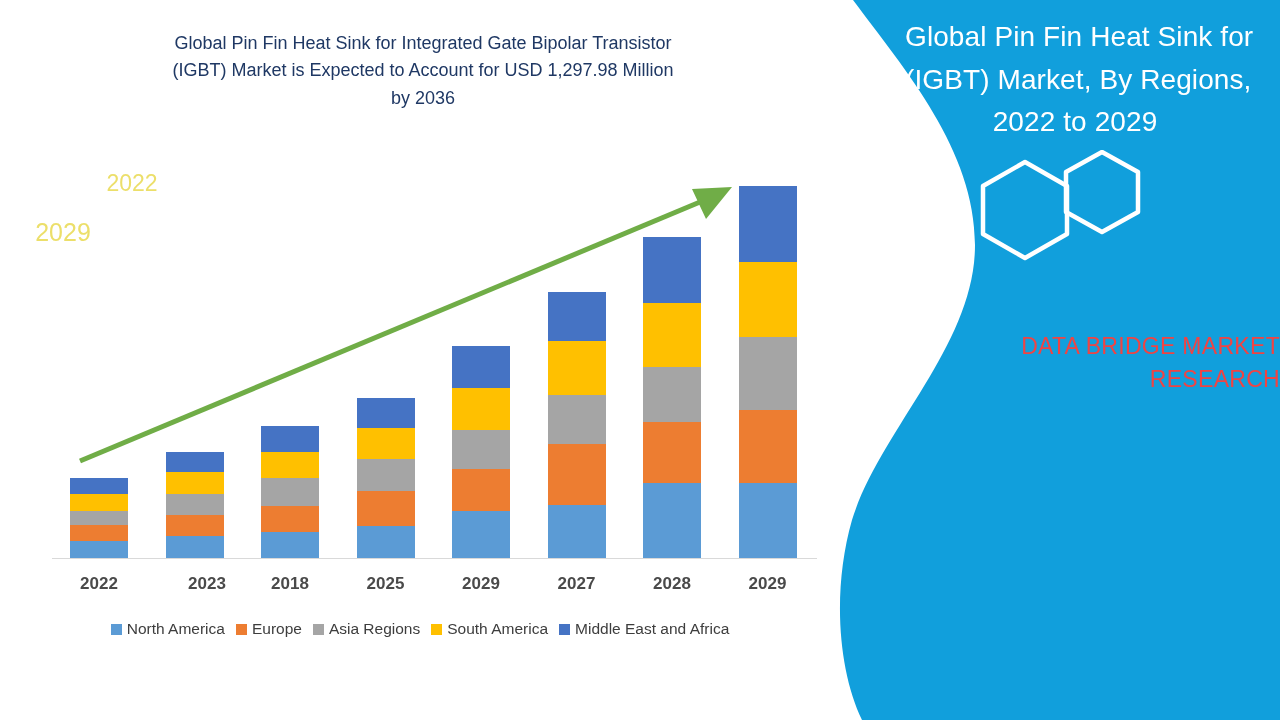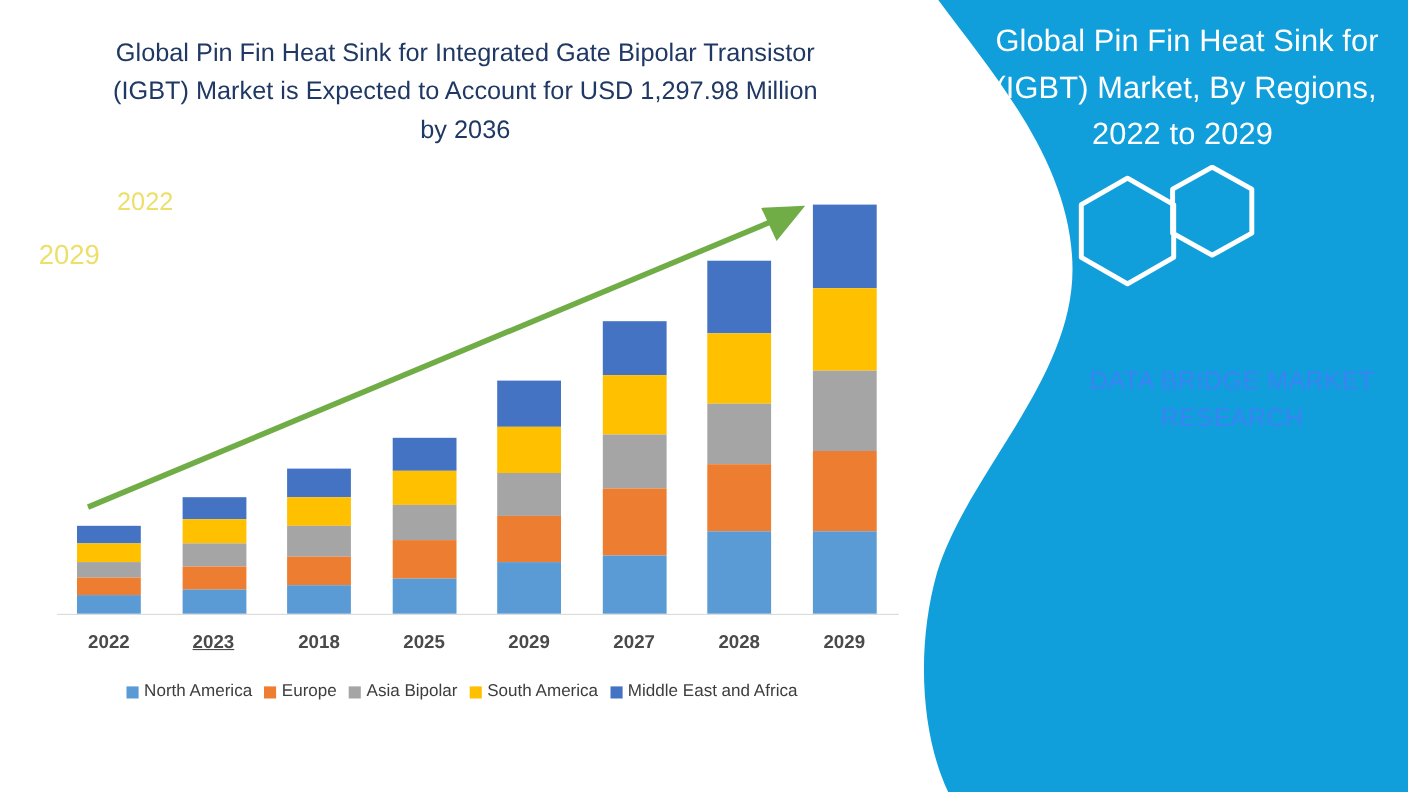--- a/index.html
+++ b/index.html
@@ -22,28 +22,28 @@
   .panel-title div{white-space:nowrap;}
 
   .hex-wrap{position:absolute;left:975px;top:150px;width:210px;height:130px;}
   .hex-label{
     position:absolute;color:#ecdf6a;font-size:25px;text-align:center;
   }
   .hex-2029-label{left:8px;top:218px;width:110px;font-size:25px;}
   .hex-2022-label{left:88px;top:170px;width:88px;font-size:23px;}
 
   .brand{
-    position:absolute;left:960px;top:330px;width:320px;text-align:center;
-    color:#3b82f6;font-size:23px;line-height:1.42;letter-spacing:.3px;
+    position:absolute;left:960px;top:330px;width:320px;text-align:right;
+    color:#ef4444;font-size:23px;line-height:1.42;letter-spacing:.3px;
   }
 
   
   .chart-title{
     position:absolute;left:78px;top:30px;width:690px;text-align:center;
-    color:#1f3864;font-size:23px;line-height:1.52;
+    color:#1f3864;font-size:18px;line-height:1.52;
   }
 
   .plot{position:absolute;left:0px;top:0px;width:840px;height:600px;}
 
   .axis-line{
     position:absolute;left:52px;top:558px;width:765px;height:1px;
     background:#d9d9d9;
   }
 
   .bars{position:absolute;left:0;top:0;width:840px;height:570px;}
@@ -166,41 +166,41 @@
       </div>
     <div class="axis-line"></div>
 
     <svg class="arrow" viewBox="0 0 840 600" xmlns="http://www.w3.org/2000/svg">
       <line x1="80" y1="461" x2="712" y2="197" stroke="#70ad47" stroke-width="5"></line>
       <polygon points="732,187 692,189 706,219" fill="#70ad47"></polygon>
     </svg>
 
     <div class="xlabels" id="xlabels">
         <div class="xlabel" style="left: 51px;">2022</div>
-        <div class="xlabel" style="left: 146px; text-decoration: underline;">2023</div>
+        <div class="xlabel" style="left: 159px;">2023</div>
         <div class="xlabel" style="left: 242px;">2018</div>
         <div class="xlabel" style="left: 337.5px;">2025</div>
         <div class="xlabel" style="left: 433px;">2029</div>
         <div class="xlabel" style="left: 528.5px;">2027</div>
         <div class="xlabel" style="left: 624px;">2028</div>
         <div class="xlabel" style="left: 719.5px;">2029</div>
       </div>
 
     <div class="legend" id="legend">
         <div class="legend-item">
           <span class="swatch" style="background: rgb(91, 155, 213);"></span>
           <span class="legend-label">North America</span>
         </div>
         <div class="legend-item">
           <span class="swatch" style="background: rgb(237, 125, 49);"></span>
           <span class="legend-label">Europe</span>
         </div>
         <div class="legend-item">
           <span class="swatch" style="background: rgb(165, 165, 165);"></span>
-          <span class="legend-label">Asia Bipolar</span>
+          <span class="legend-label">Asia Regions</span>
         </div>
         <div class="legend-item">
           <span class="swatch" style="background: rgb(255, 192, 0);"></span>
           <span class="legend-label">South America</span>
         </div>
         <div class="legend-item">
           <span class="swatch" style="background: rgb(69, 115, 196);"></span>
           <span class="legend-label">Middle East and Africa</span>
         </div>
       </div>

